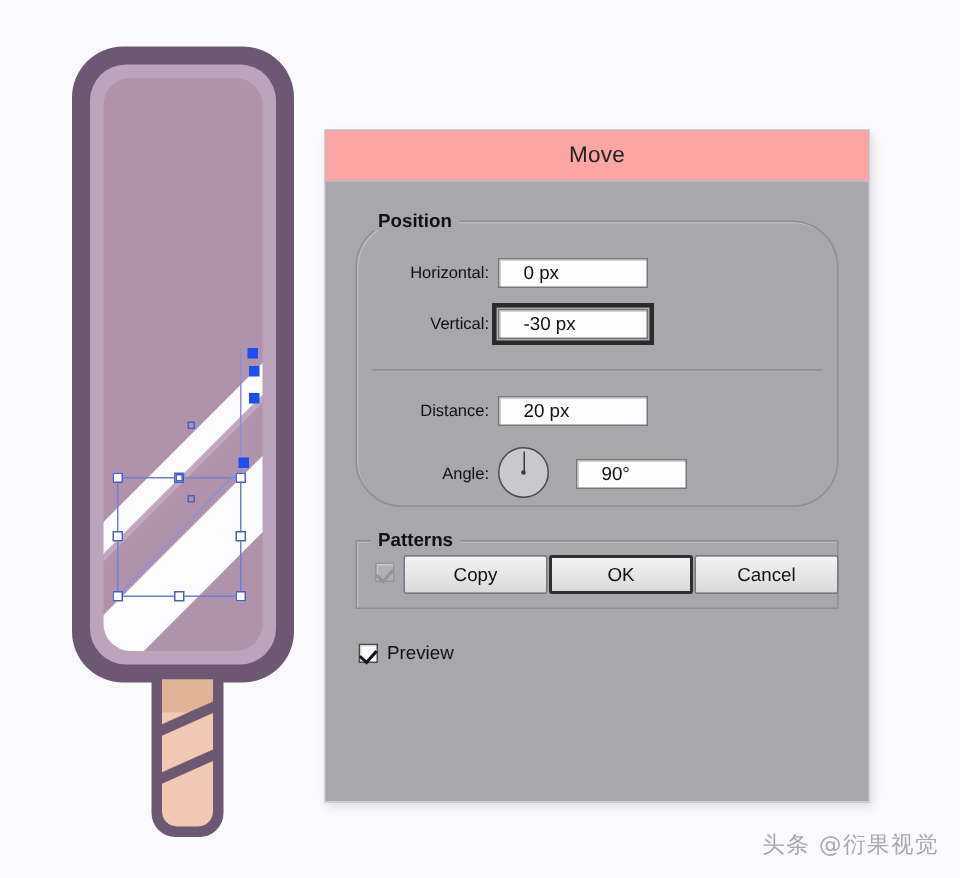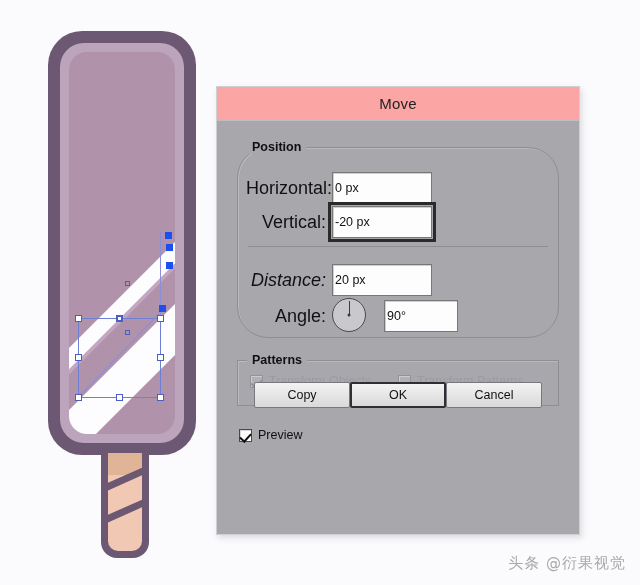--- a/index.html
+++ b/index.html
@@ -92,27 +92,27 @@
     margin-top:10px;
   }
   .group > .legend{
     position:absolute;top:-8px;left:9px;background:#a7a7ac;
     padding:0 5px;font-size:12.5px;color:#111;font-weight:bold;
   }
   #position-group{height:189px;border-radius:31px;}
   #options-group{height:44px;margin-top:22px;}
 
   .row{display:flex;align-items:center;}
-  .lbl{font-size:18px;color:#111;text-align:right;}
+  .lbl{font-size:11px;color:#111;text-align:right;}
 
   .field{
     background:#fdfdfd;border:1px solid #777;
     box-shadow:inset 1px 1px 0 #cfcfcf;
     font-size:12.5px;color:#111;
-    padding:2px 2px;box-sizing:border-box;height:32px;
+    padding:2px 16px;box-sizing:border-box;height:20px;
     display:flex;align-items:center;font-family:"Liberation Sans",sans-serif;
   }
   .field.focused{
     outline:3px solid #2a2a2a;outline-offset:1px;
   }
 
   .divider{position:absolute;left:10px;right:10px;height:1px;background:#8e8e94;}
 
   
   .dial{
@@ -136,21 +136,21 @@
   .cbox.checked::after{
     content:"";position:absolute;left:2px;top:1px;width:5px;height:9px;
     border:solid #111;border-width:0 2px 2px 0;transform:rotate(42deg);
   }
   .cbox.disabled{background:#b3b3b8;border-color:#8d8d93;opacity:.75;}
   .cbox.disabled.checked::after{border-color:#8d8d93;}
   .cb-label{font-size:12.5px;color:#111;margin-left:6px;}
   .disabled-text{color:#9b9ba1;}
 
   
-  .btnrow{position:absolute;left:20px;right:20px;bottom:34px;display:flex;justify-content:center;}
+  .btnrow{position:absolute;left:20px;right:20px;bottom:46px;display:flex;justify-content:space-between;padding-left:32px;}
   .btn{
     width:96px;height:26px;
     background:linear-gradient(#f3f3f3,#d9d9d9);
     border:1px solid #787880;border-radius:2px;
     font-size:12.5px;color:#111;
     display:flex;align-items:center;justify-content:center;
     font-family:"Liberation Sans",sans-serif;
     box-sizing:border-box;cursor:default;
   }
   .btn.default{border:2px solid #2f2f2f;}
@@ -227,27 +227,27 @@
       <div class="group" id="position-group">
         <span class="legend">Position</span>
 
         <div class="row" style="position:absolute;left:8px;top:24px;">
           <span class="lbl" style="width:80px;">Horizontal:</span>
           <span class="field" style="width:100px;margin-left:6px;">0 px</span>
         </div>
 
         <div class="row" style="position:absolute;left:8px;top:58px;justify-content:center;">
           <span class="lbl" style="width:80px;">Vertical:</span>
-          <span class="field focused" style="width:100px;margin-left:6px;">-20 px</span>
+          <span class="field focused" style="width:100px;margin-left:6px;">-30 px</span>
         </div>
 
         <div class="divider" style="top:98px;"></div>
 
         <div class="row" style="position:absolute;left:8px;top:116px;">
-          <span class="lbl" style="width:80px;font-style:italic;">Distance:</span>
+          <span class="lbl" style="width:80px;">Distance:</span>
           <span class="field" style="width:100px;margin-left:6px;">20 px</span>
         </div>
 
         <div class="row" style="position:absolute;left:8px;top:150px;justify-content:flex-end;">
           <span class="lbl" style="width:80px;">Angle:</span>
           <span style="position:relative;display:inline-block;width:36px;height:36px;margin-left:6px;">
             <span class="dial" style="transform: rotate(0deg);">
               <span class="needle"></span>
               <span class="hub"></span>
             </span>

